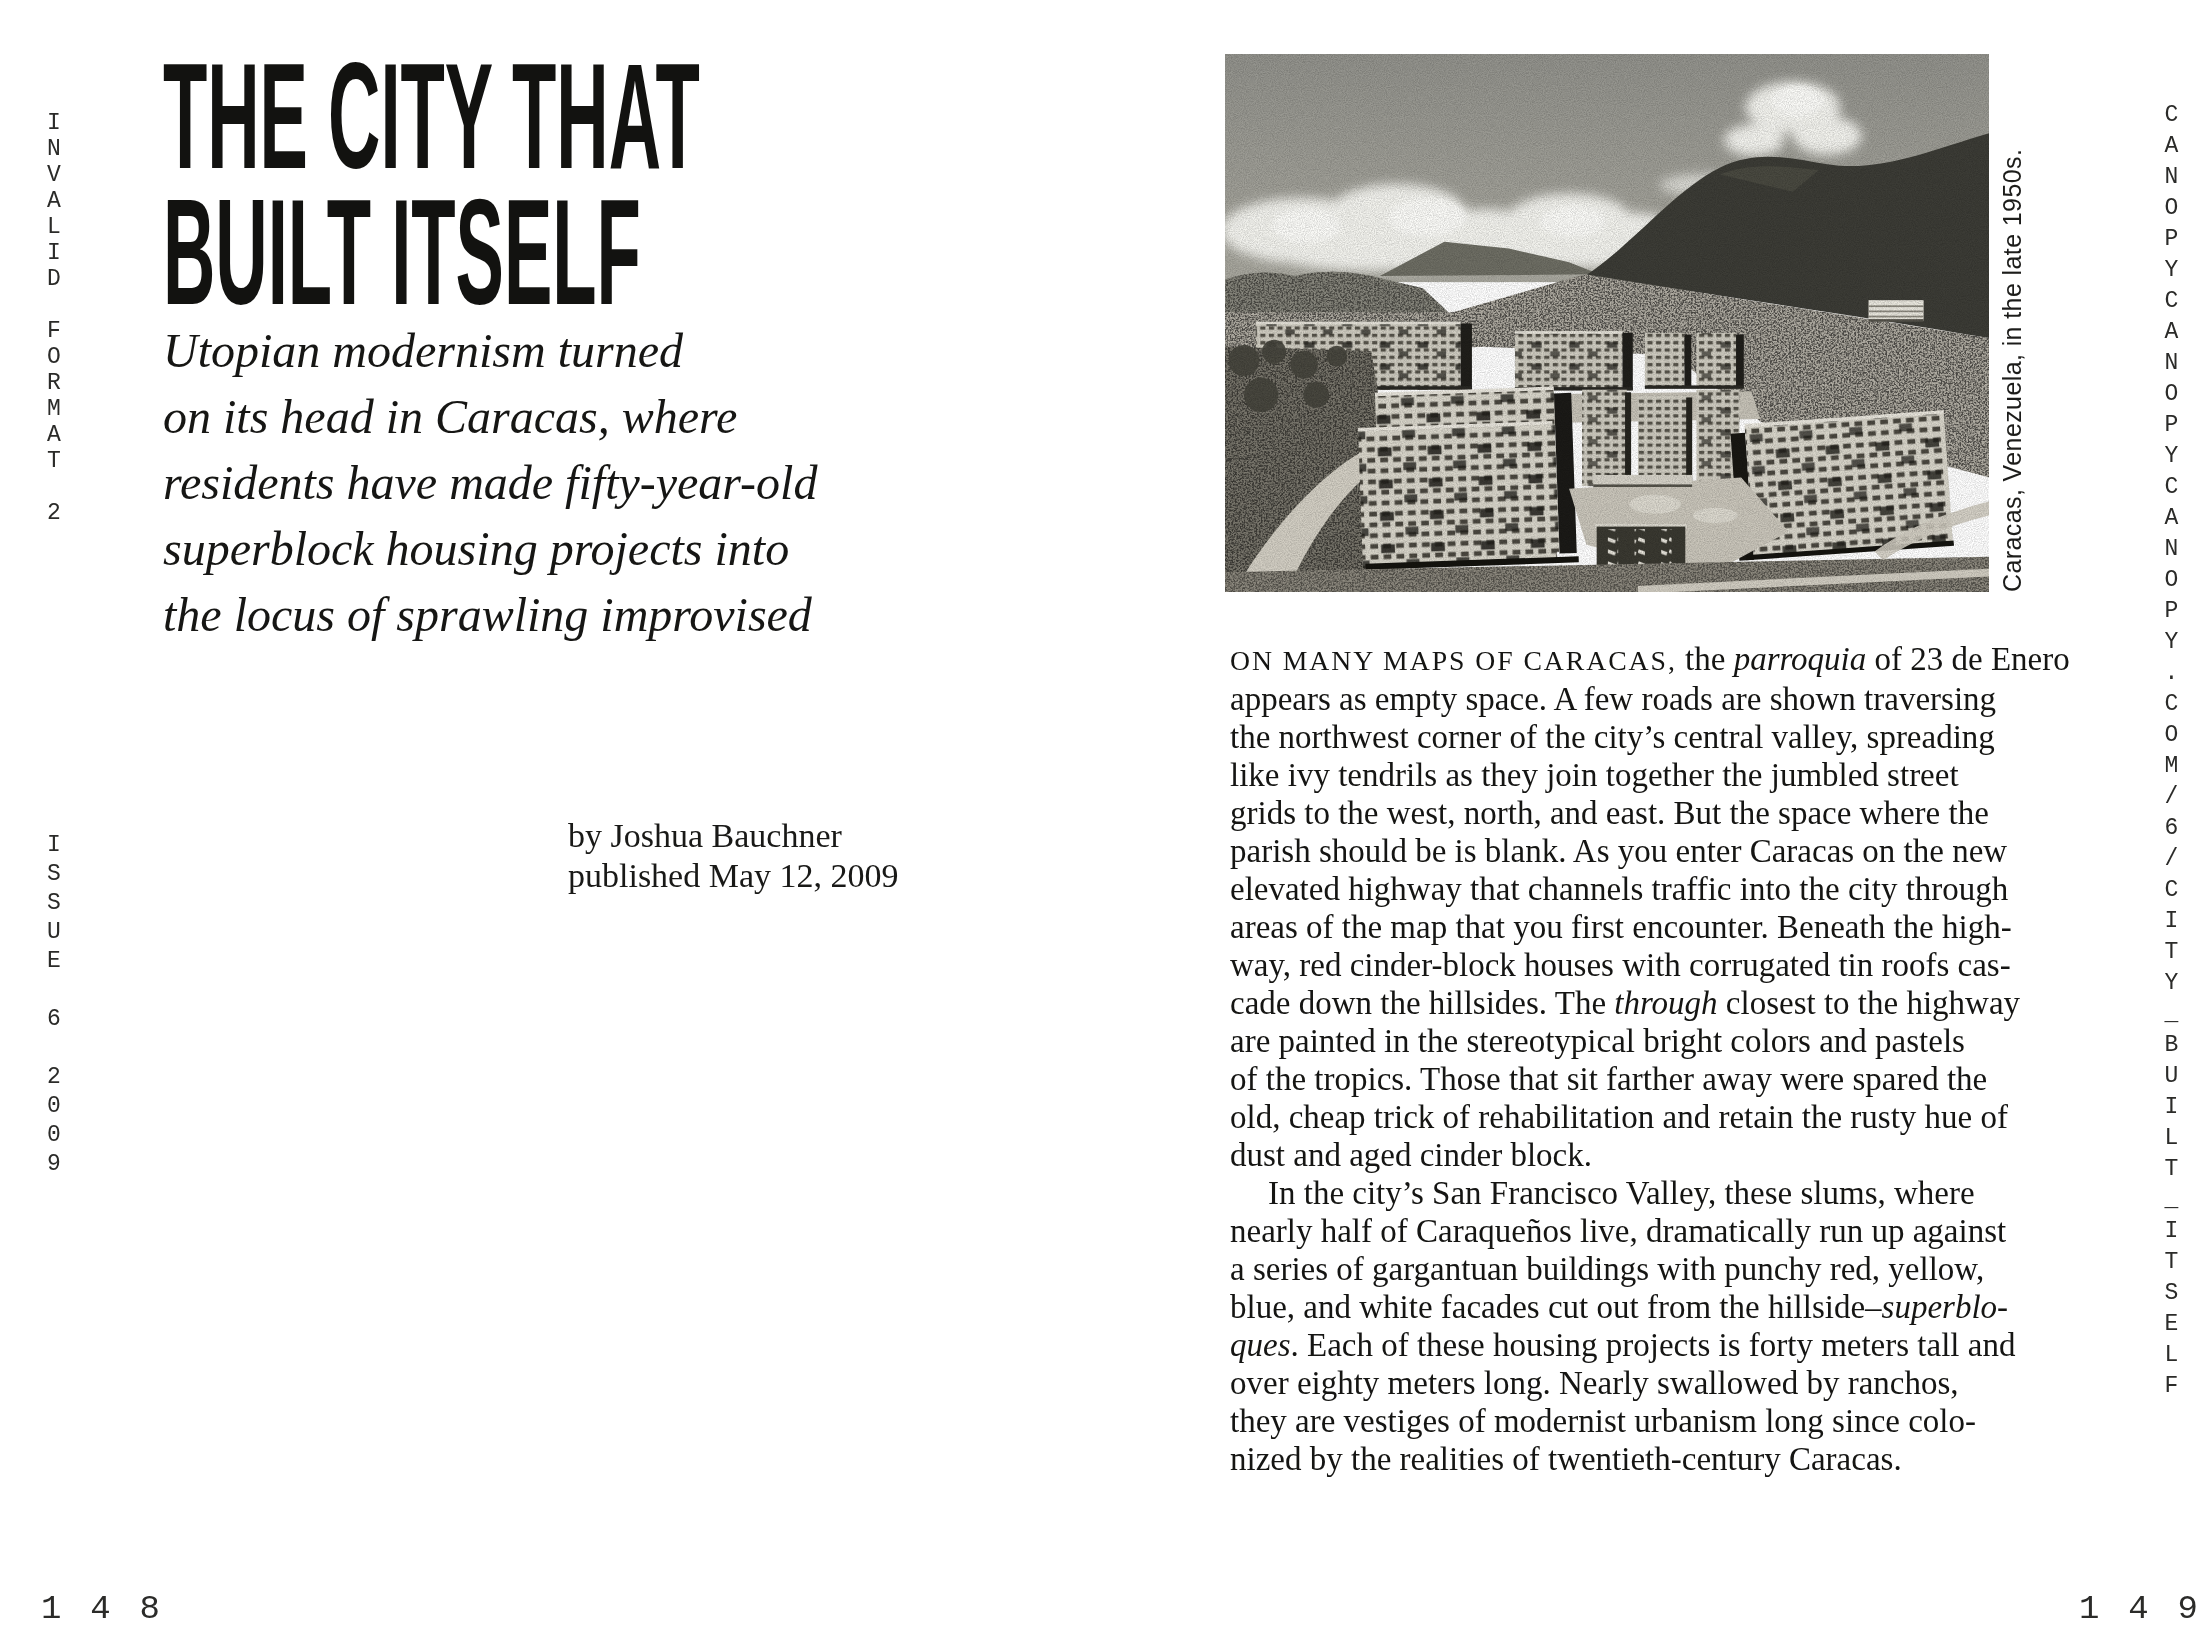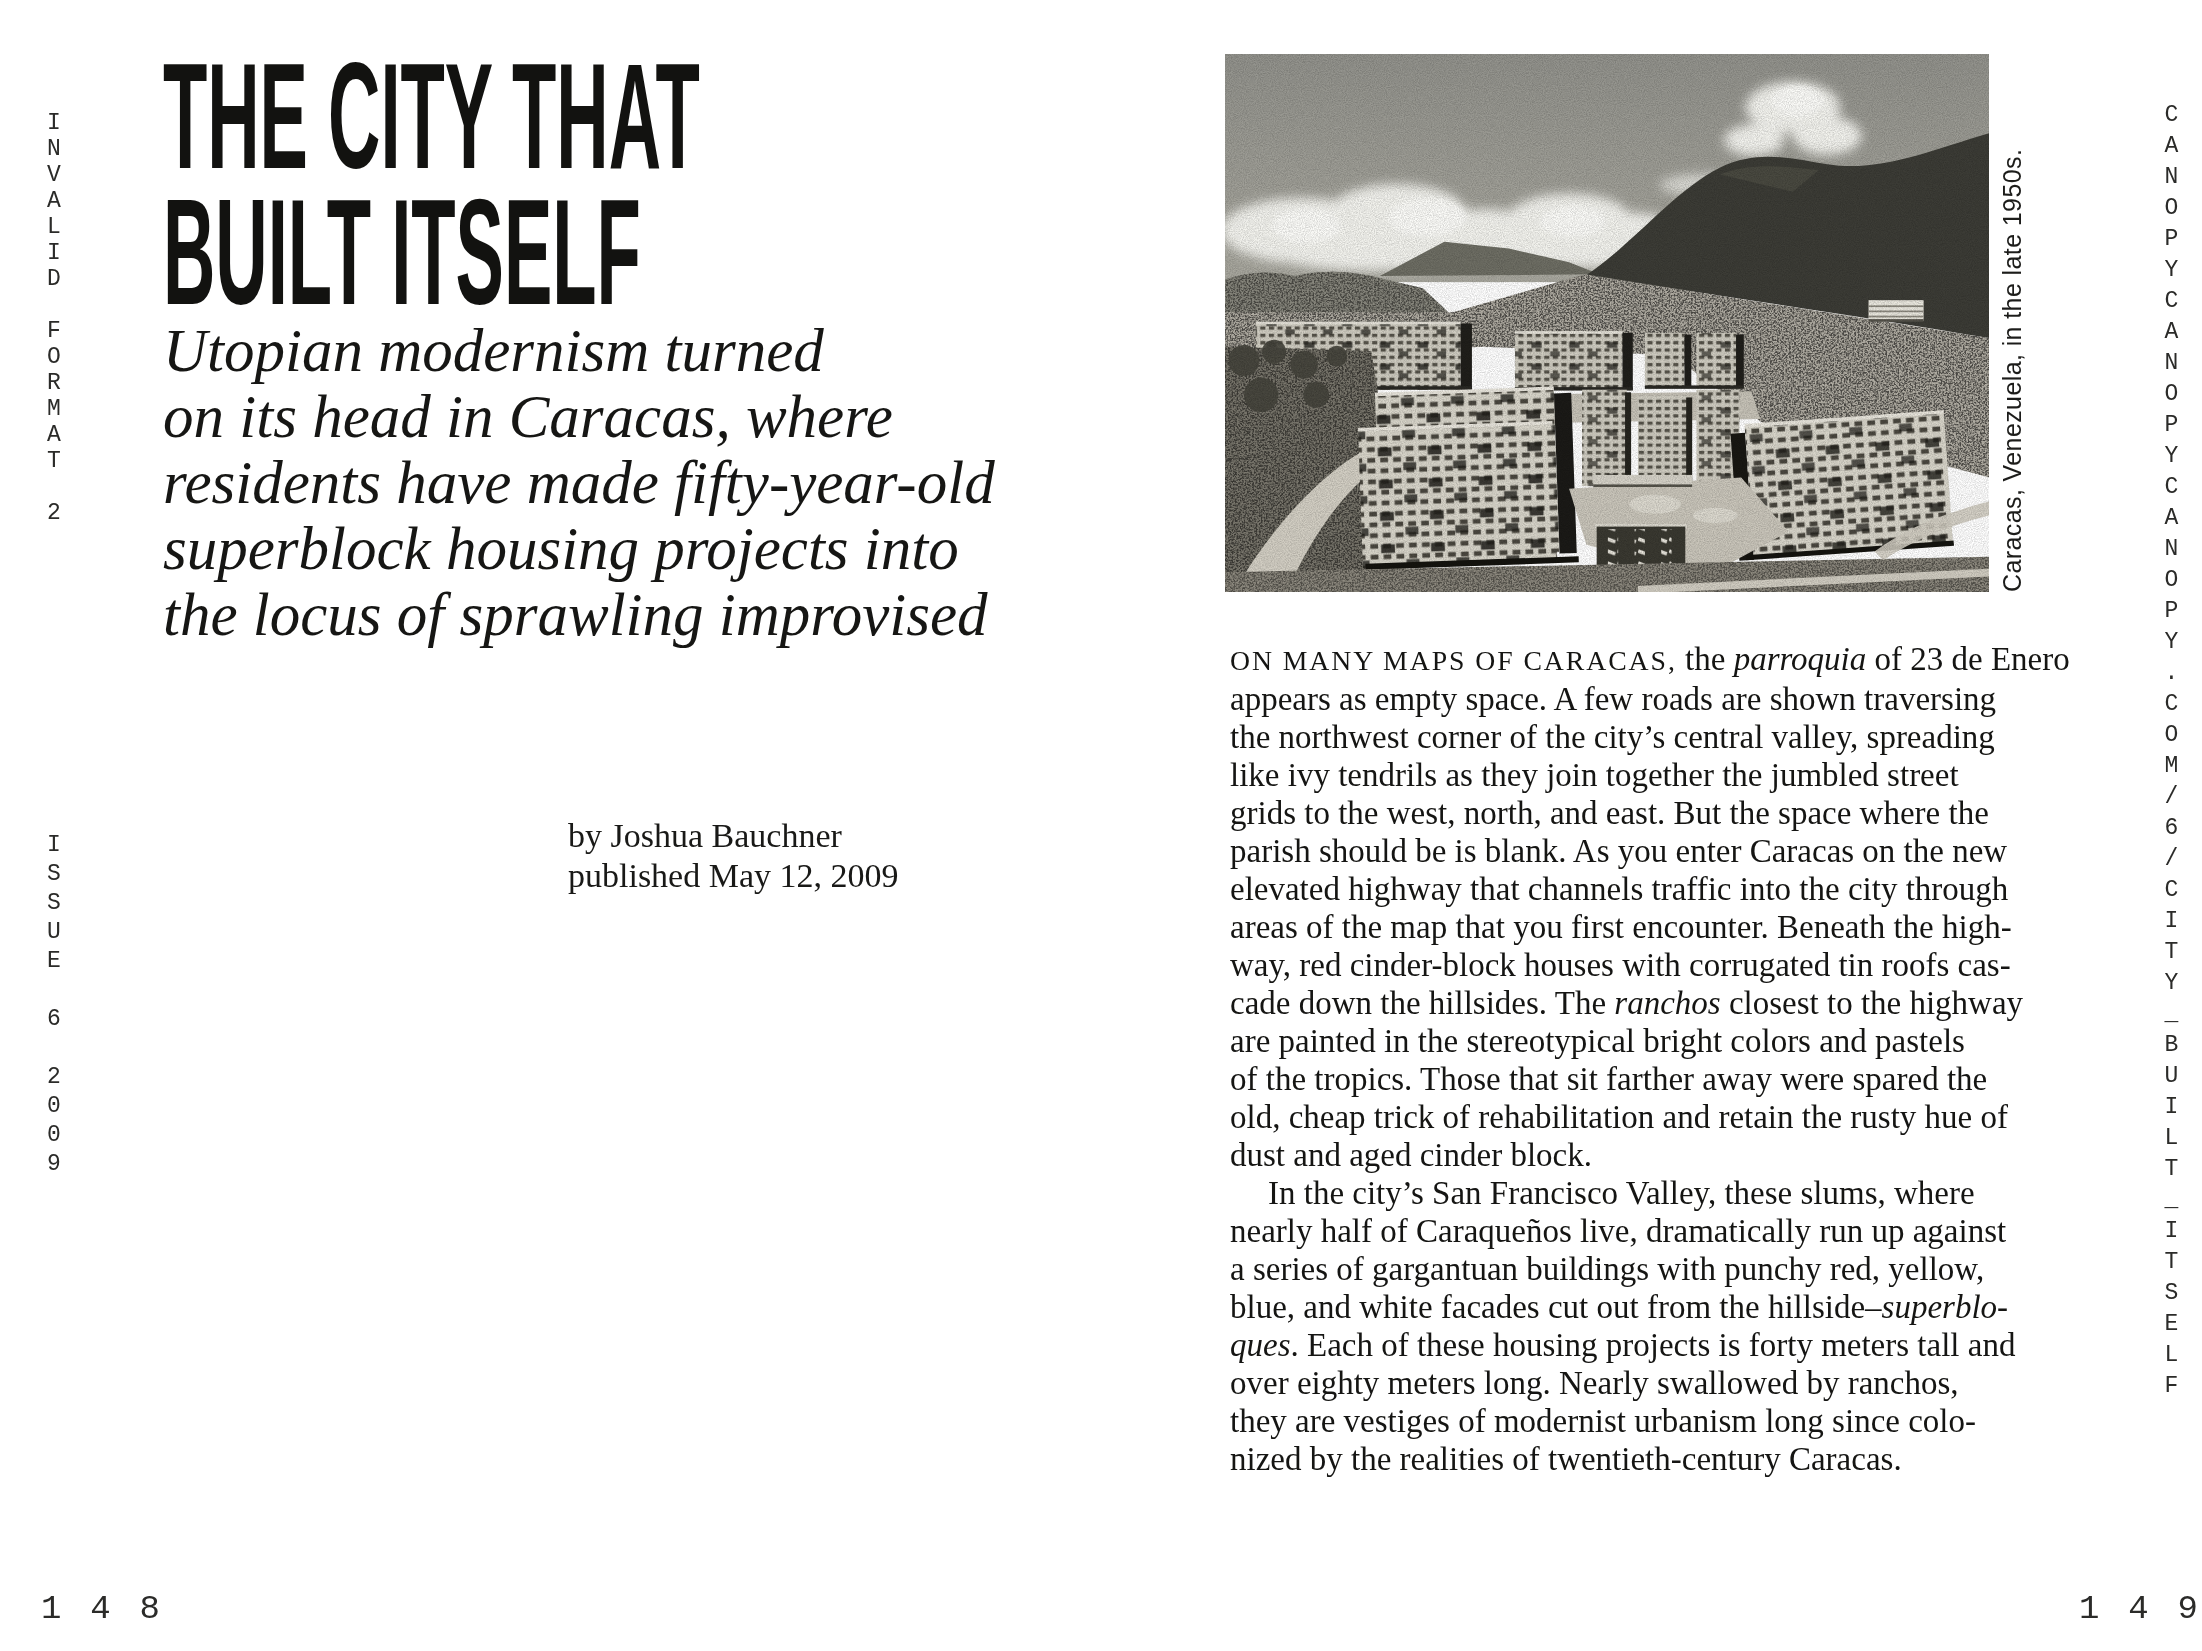--- a/index.html
+++ b/index.html
@@ -20,21 +20,21 @@
 
   
   .h1line{position:absolute;left:163px;font-family:"Liberation Sans",sans-serif;
           font-weight:bold;font-size:151px;line-height:1;color:#121210;
           transform:scaleX(0.48);transform-origin:0 0;white-space:nowrap;}
   .h1line.l1{top:40px;}
   .h1line.l2{top:176px;}
 
   
   .dek{position:absolute;left:163px;top:318px;font-style:italic;
-       font-size:61px;line-height:66px;color:#161614;}
+       font-size:48px;line-height:66px;color:#161614;}
   .dek .line{white-space:nowrap;}
 
   
   .byline-block{position:absolute;left:568px;top:816px;font-size:34px;line-height:40px;}
 
   
   .photo{position:absolute;left:1225px;top:54px;width:764px;height:538px;}
   .photo svg{display:block;width:764px;height:538px;}
   .caption{position:absolute;left:1994px;top:54px;width:36px;height:538px;
            writing-mode:vertical-rl;transform:rotate(180deg);
@@ -277,21 +277,21 @@
     <div class="para">
       <div class="line"><span class="sc">ON MANY MAPS OF CARACAS,</span> the <i>parroquia</i> of 23 de Enero</div>
       <div class="line">appears as empty space. A few roads are shown traversing</div>
       <div class="line">the northwest corner of the city’s central valley, spreading</div>
       <div class="line">like ivy tendrils as they join together the jumbled street</div>
       <div class="line">grids to the west, north, and east. But the space where the</div>
       <div class="line">parish should be is blank. As you enter Caracas on the new</div>
       <div class="line">elevated highway that channels traffic into the city through</div>
       <div class="line">areas of the map that you first encounter. Beneath the high-</div>
       <div class="line">way, red cinder-block houses with corrugated tin roofs cas-</div>
-      <div class="line">cade down the hillsides. The <i>ranchos</i> closest to the highway</div>
+      <div class="line">cade down the hillsides. The <i>through</i> closest to the highway</div>
       <div class="line">are painted in the stereotypical bright colors and pastels</div>
       <div class="line">of the tropics. Those that sit farther away were spared the</div>
       <div class="line">old, cheap trick of rehabilitation and retain the rusty hue of</div>
       <div class="line">dust and aged cinder block.</div>
     </div>
     <div class="para indent">
       <div class="line">In the city’s San Francisco Valley, these slums, where</div>
       <div class="line">nearly half of Caraqueños live, dramatically run up against</div>
       <div class="line">a series of gargantuan buildings with punchy red, yellow,</div>
       <div class="line">blue, and white facades cut out from the hillside–<i>superblo-</i></div>

